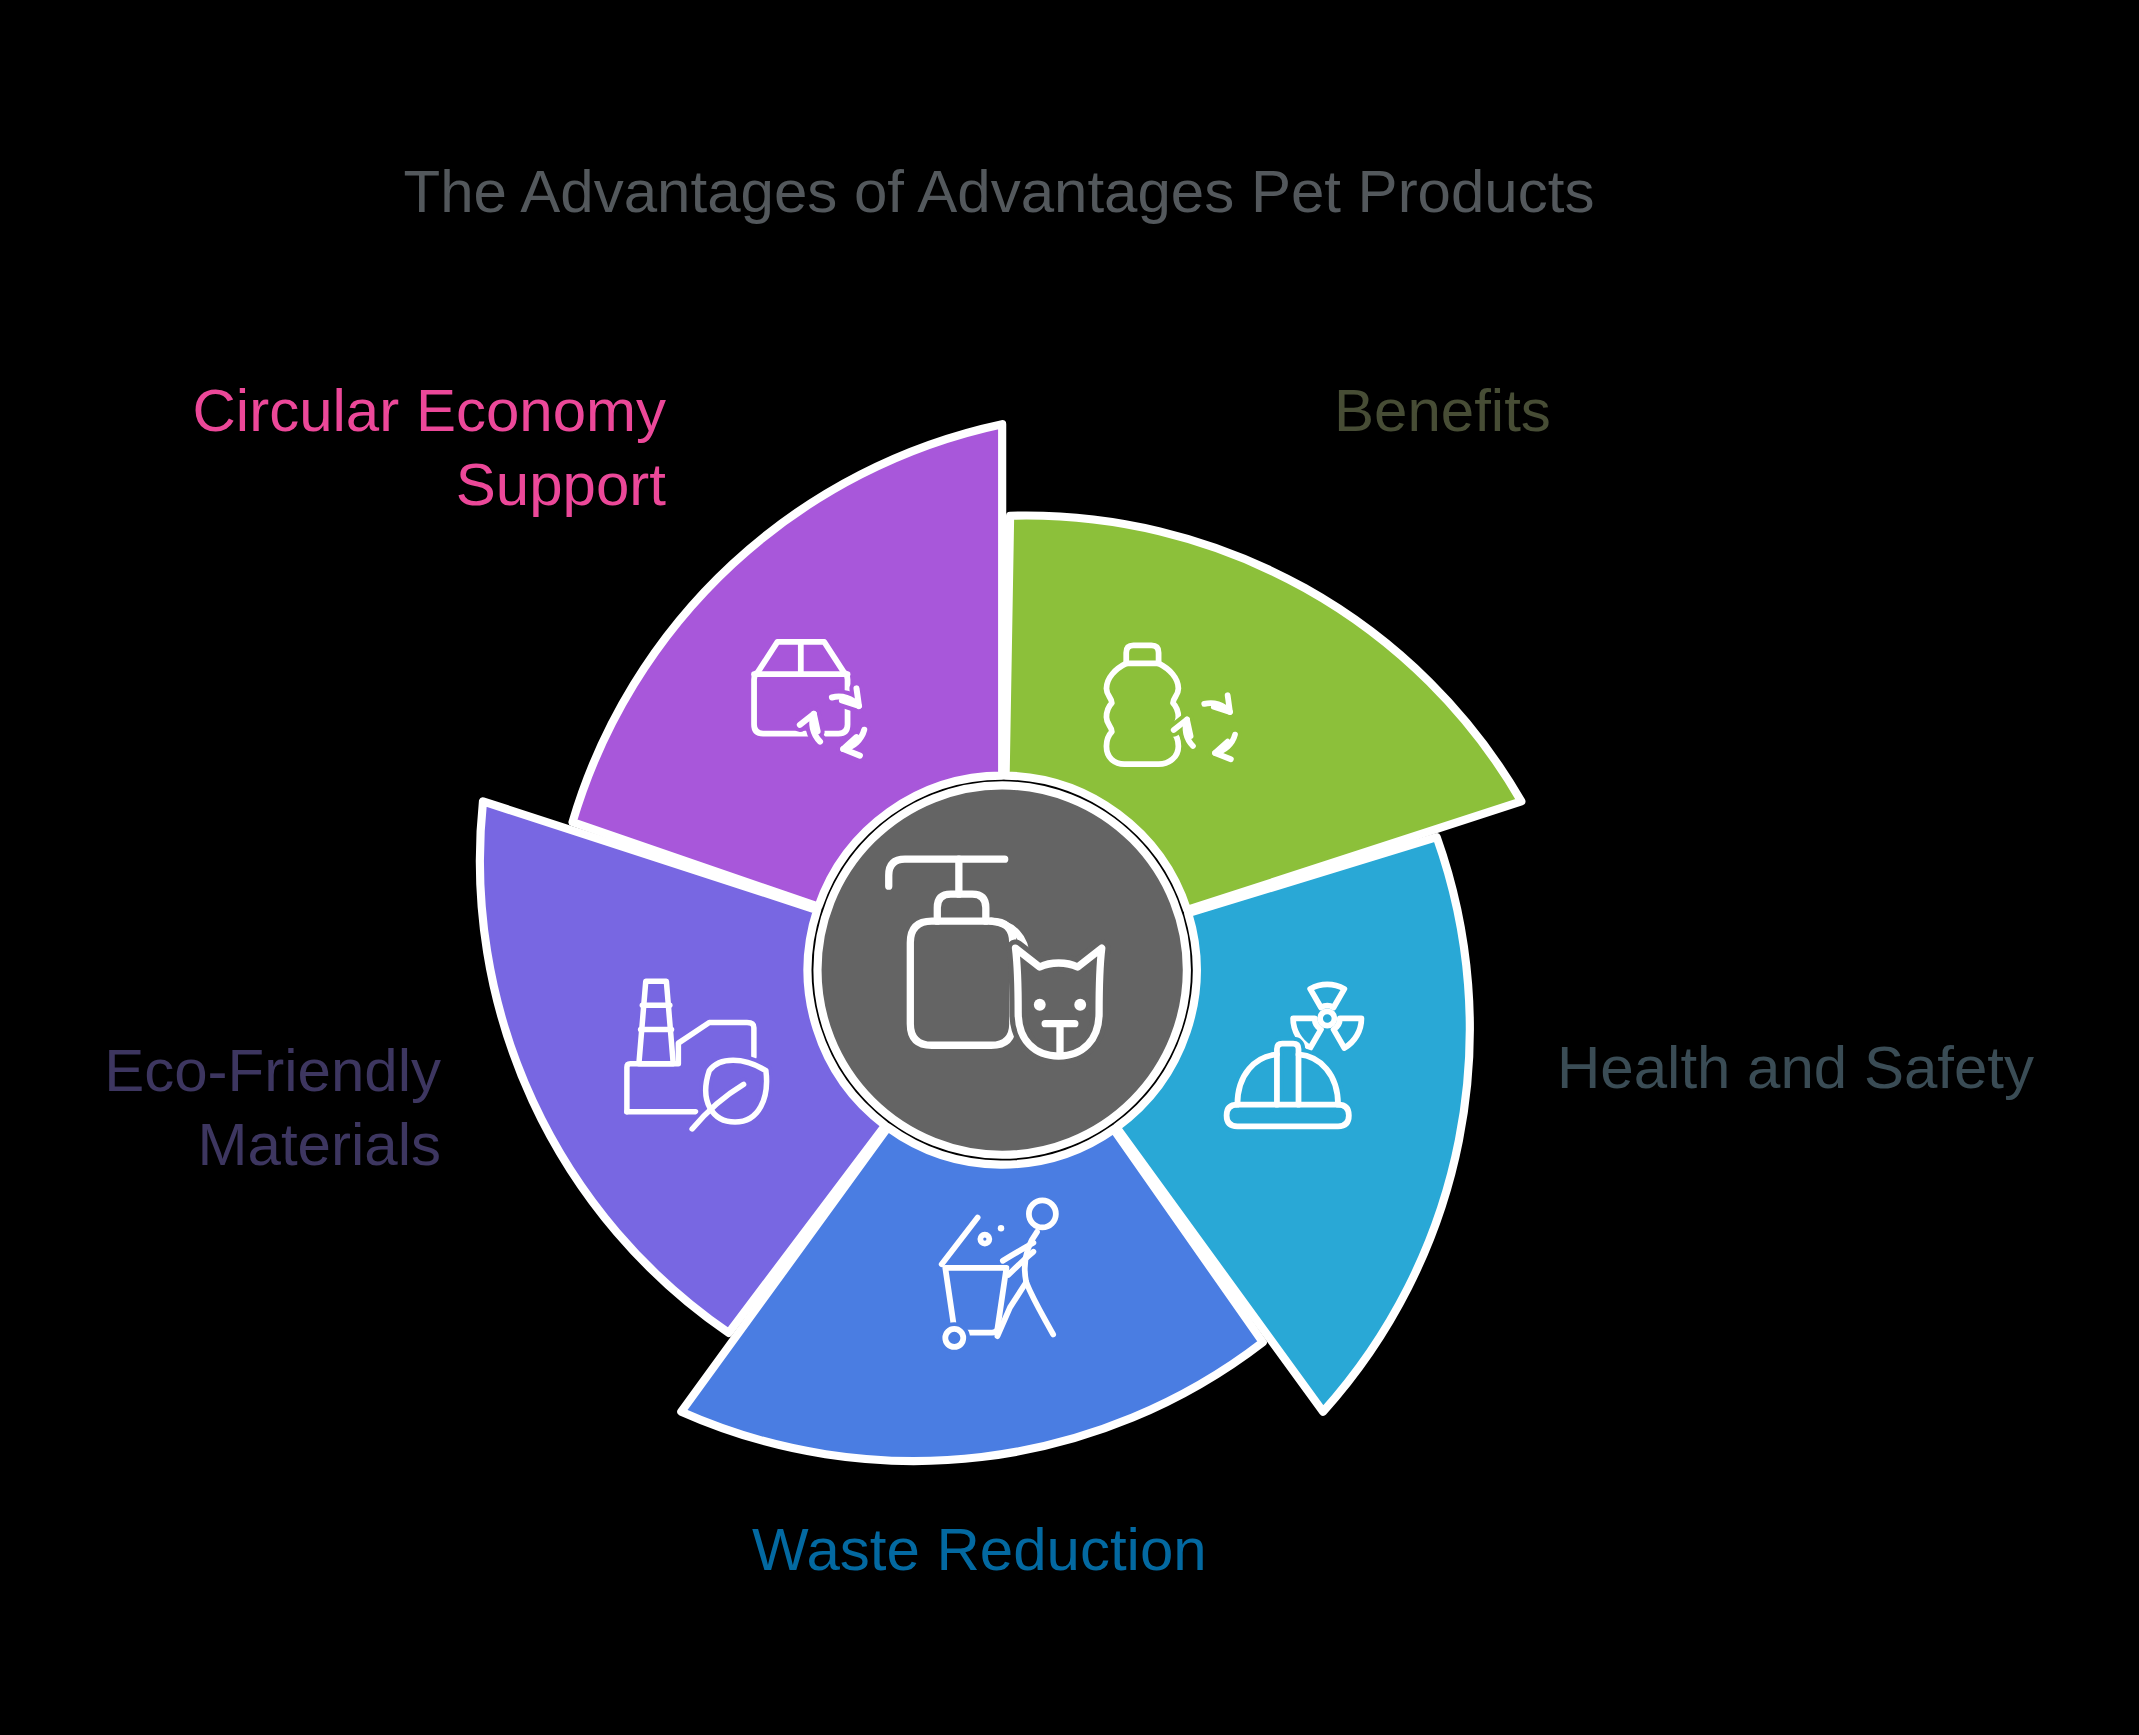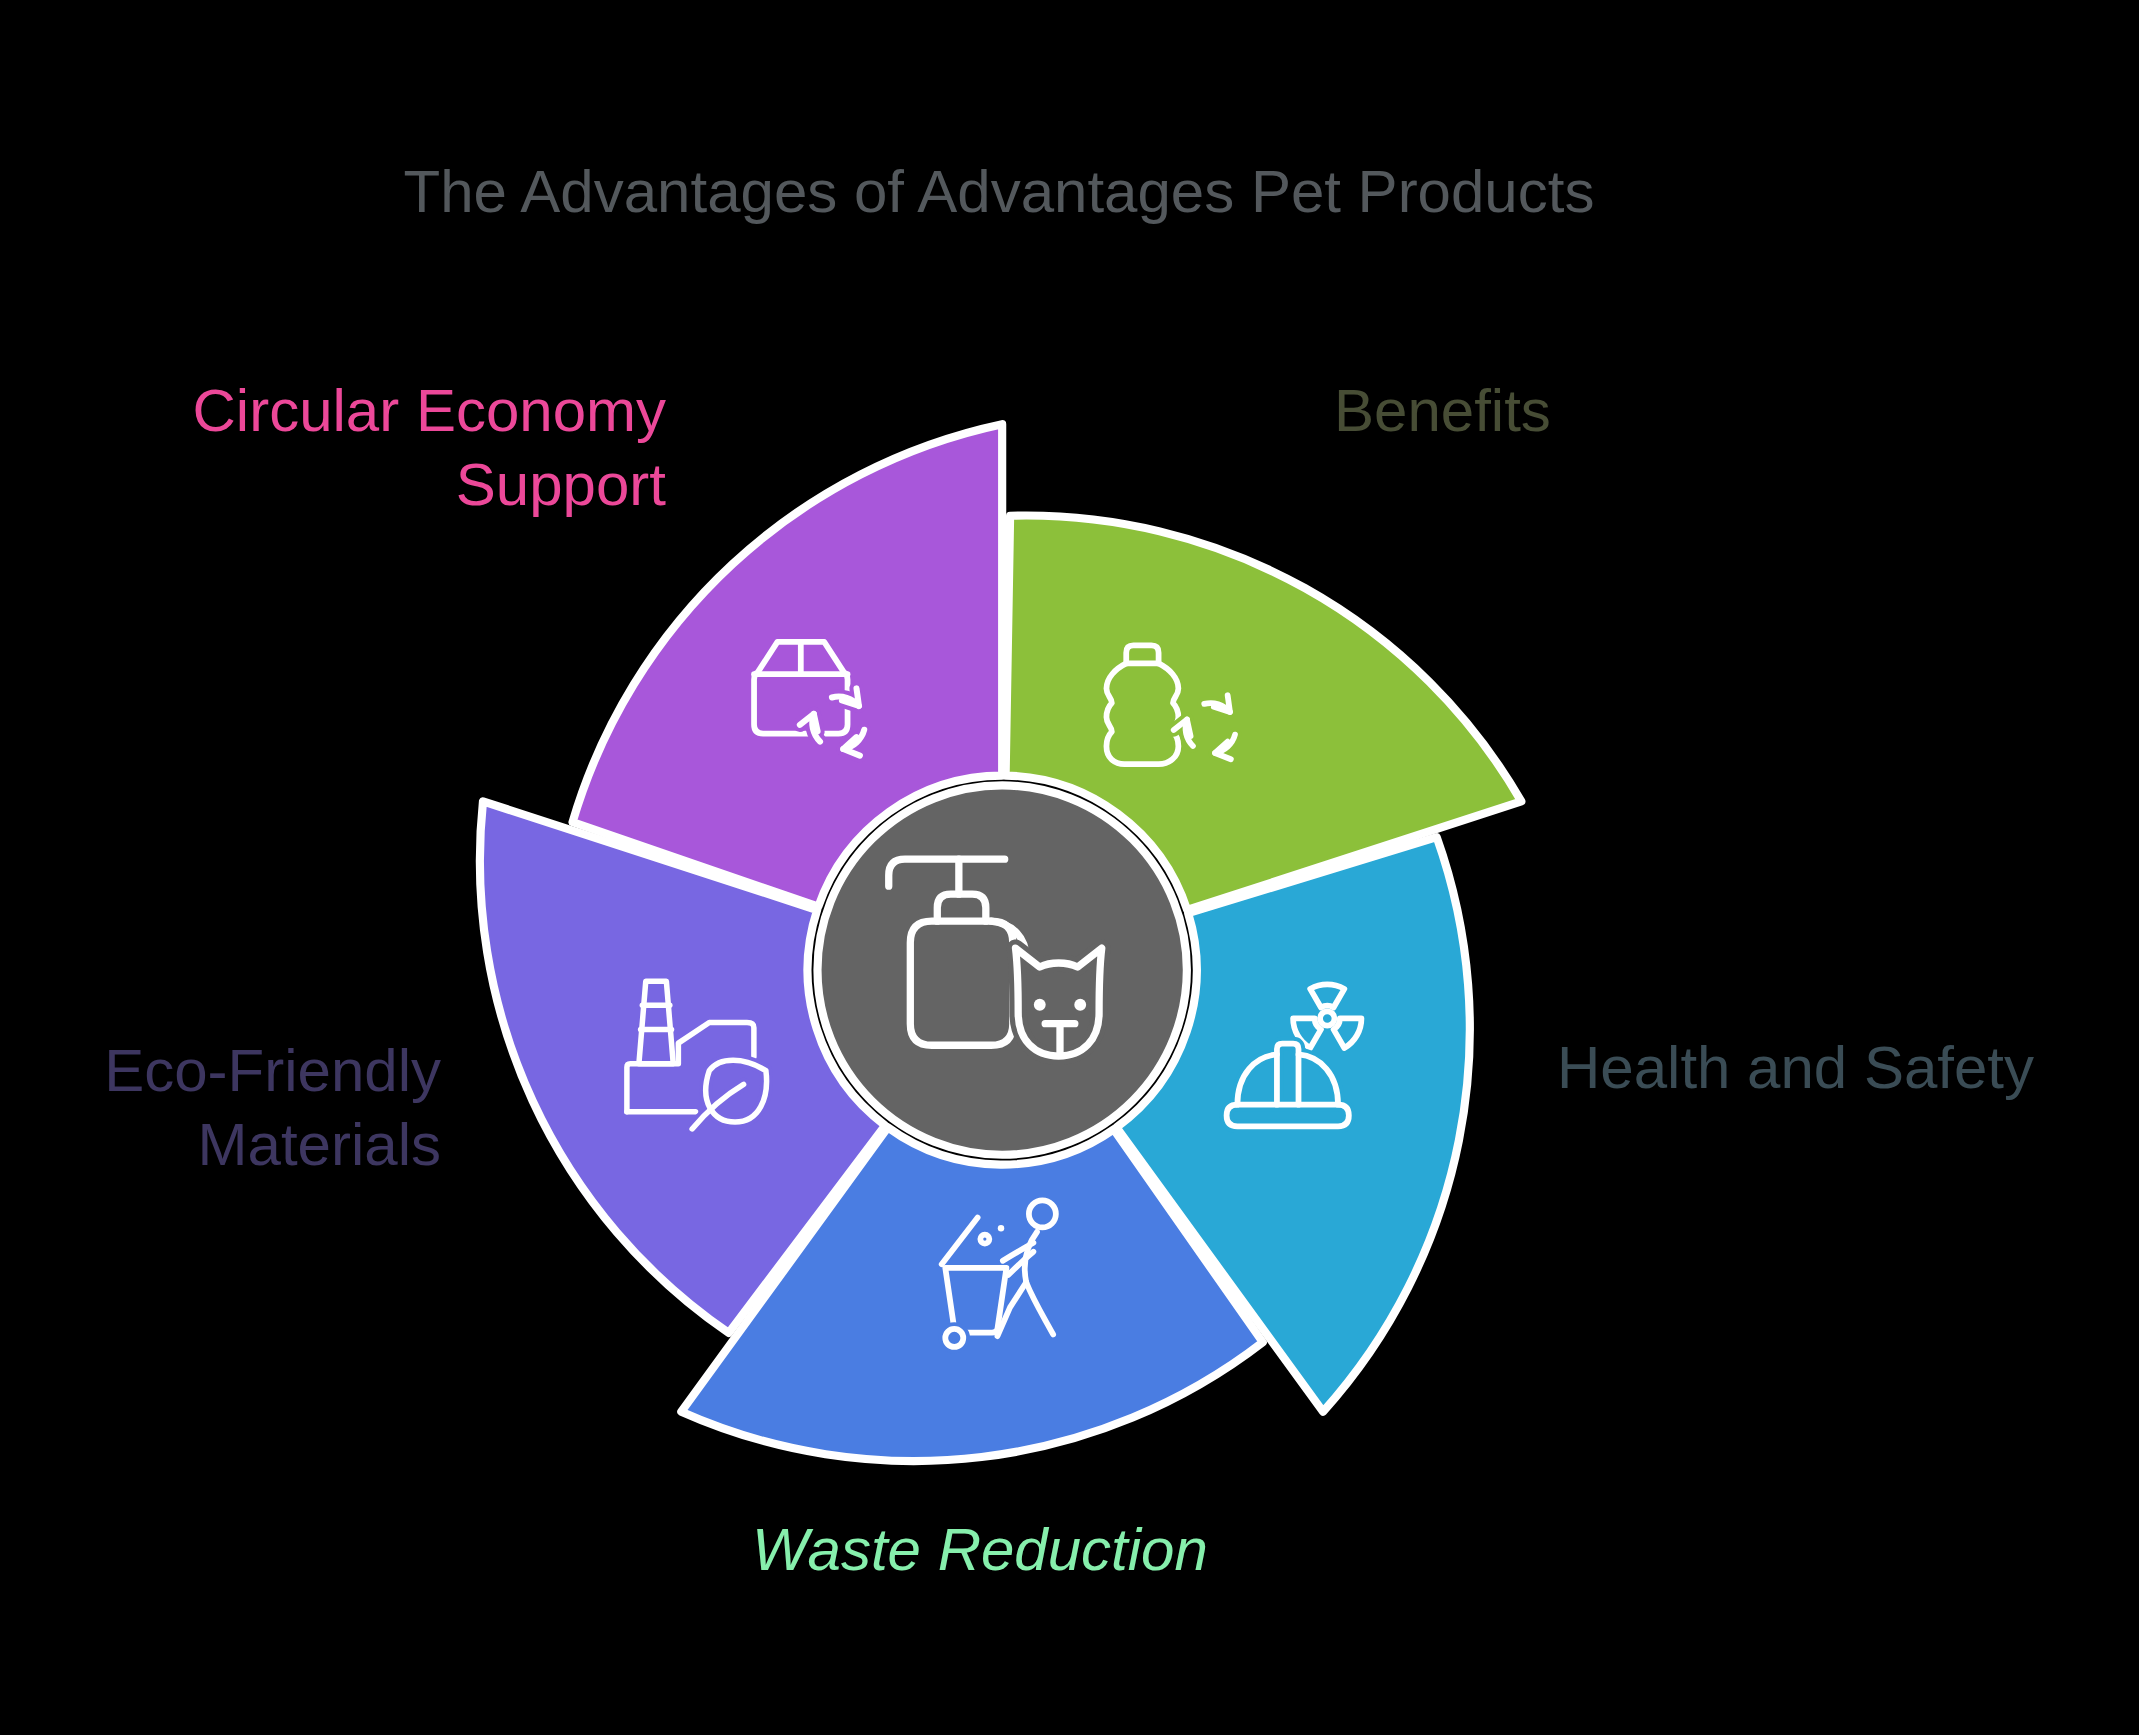--- a/index.html
+++ b/index.html
@@ -143,21 +143,21 @@
 
   <div id="lbl-env" class="label" style="color: rgb(71, 77, 53);">
     <div>Benefits</div>
   </div>
 
   <div id="lbl-eco" class="label" style="color: rgb(61, 54, 96);">
     <div>Eco-Friendly</div>
     <div>Materials</div>
   </div>
 
-  <div id="lbl-waste" class="label" style="color: #86efac; font-style: italic;">
+  <div id="lbl-waste" class="label" style="color: #0369a1;">
     <div>Waste Reduction</div>
   </div>
 
   <div id="lbl-health" class="label" style="color: rgb(58, 76, 85);">
     <div>Health and Safety</div>
   </div>
 
 </div>
 
 

